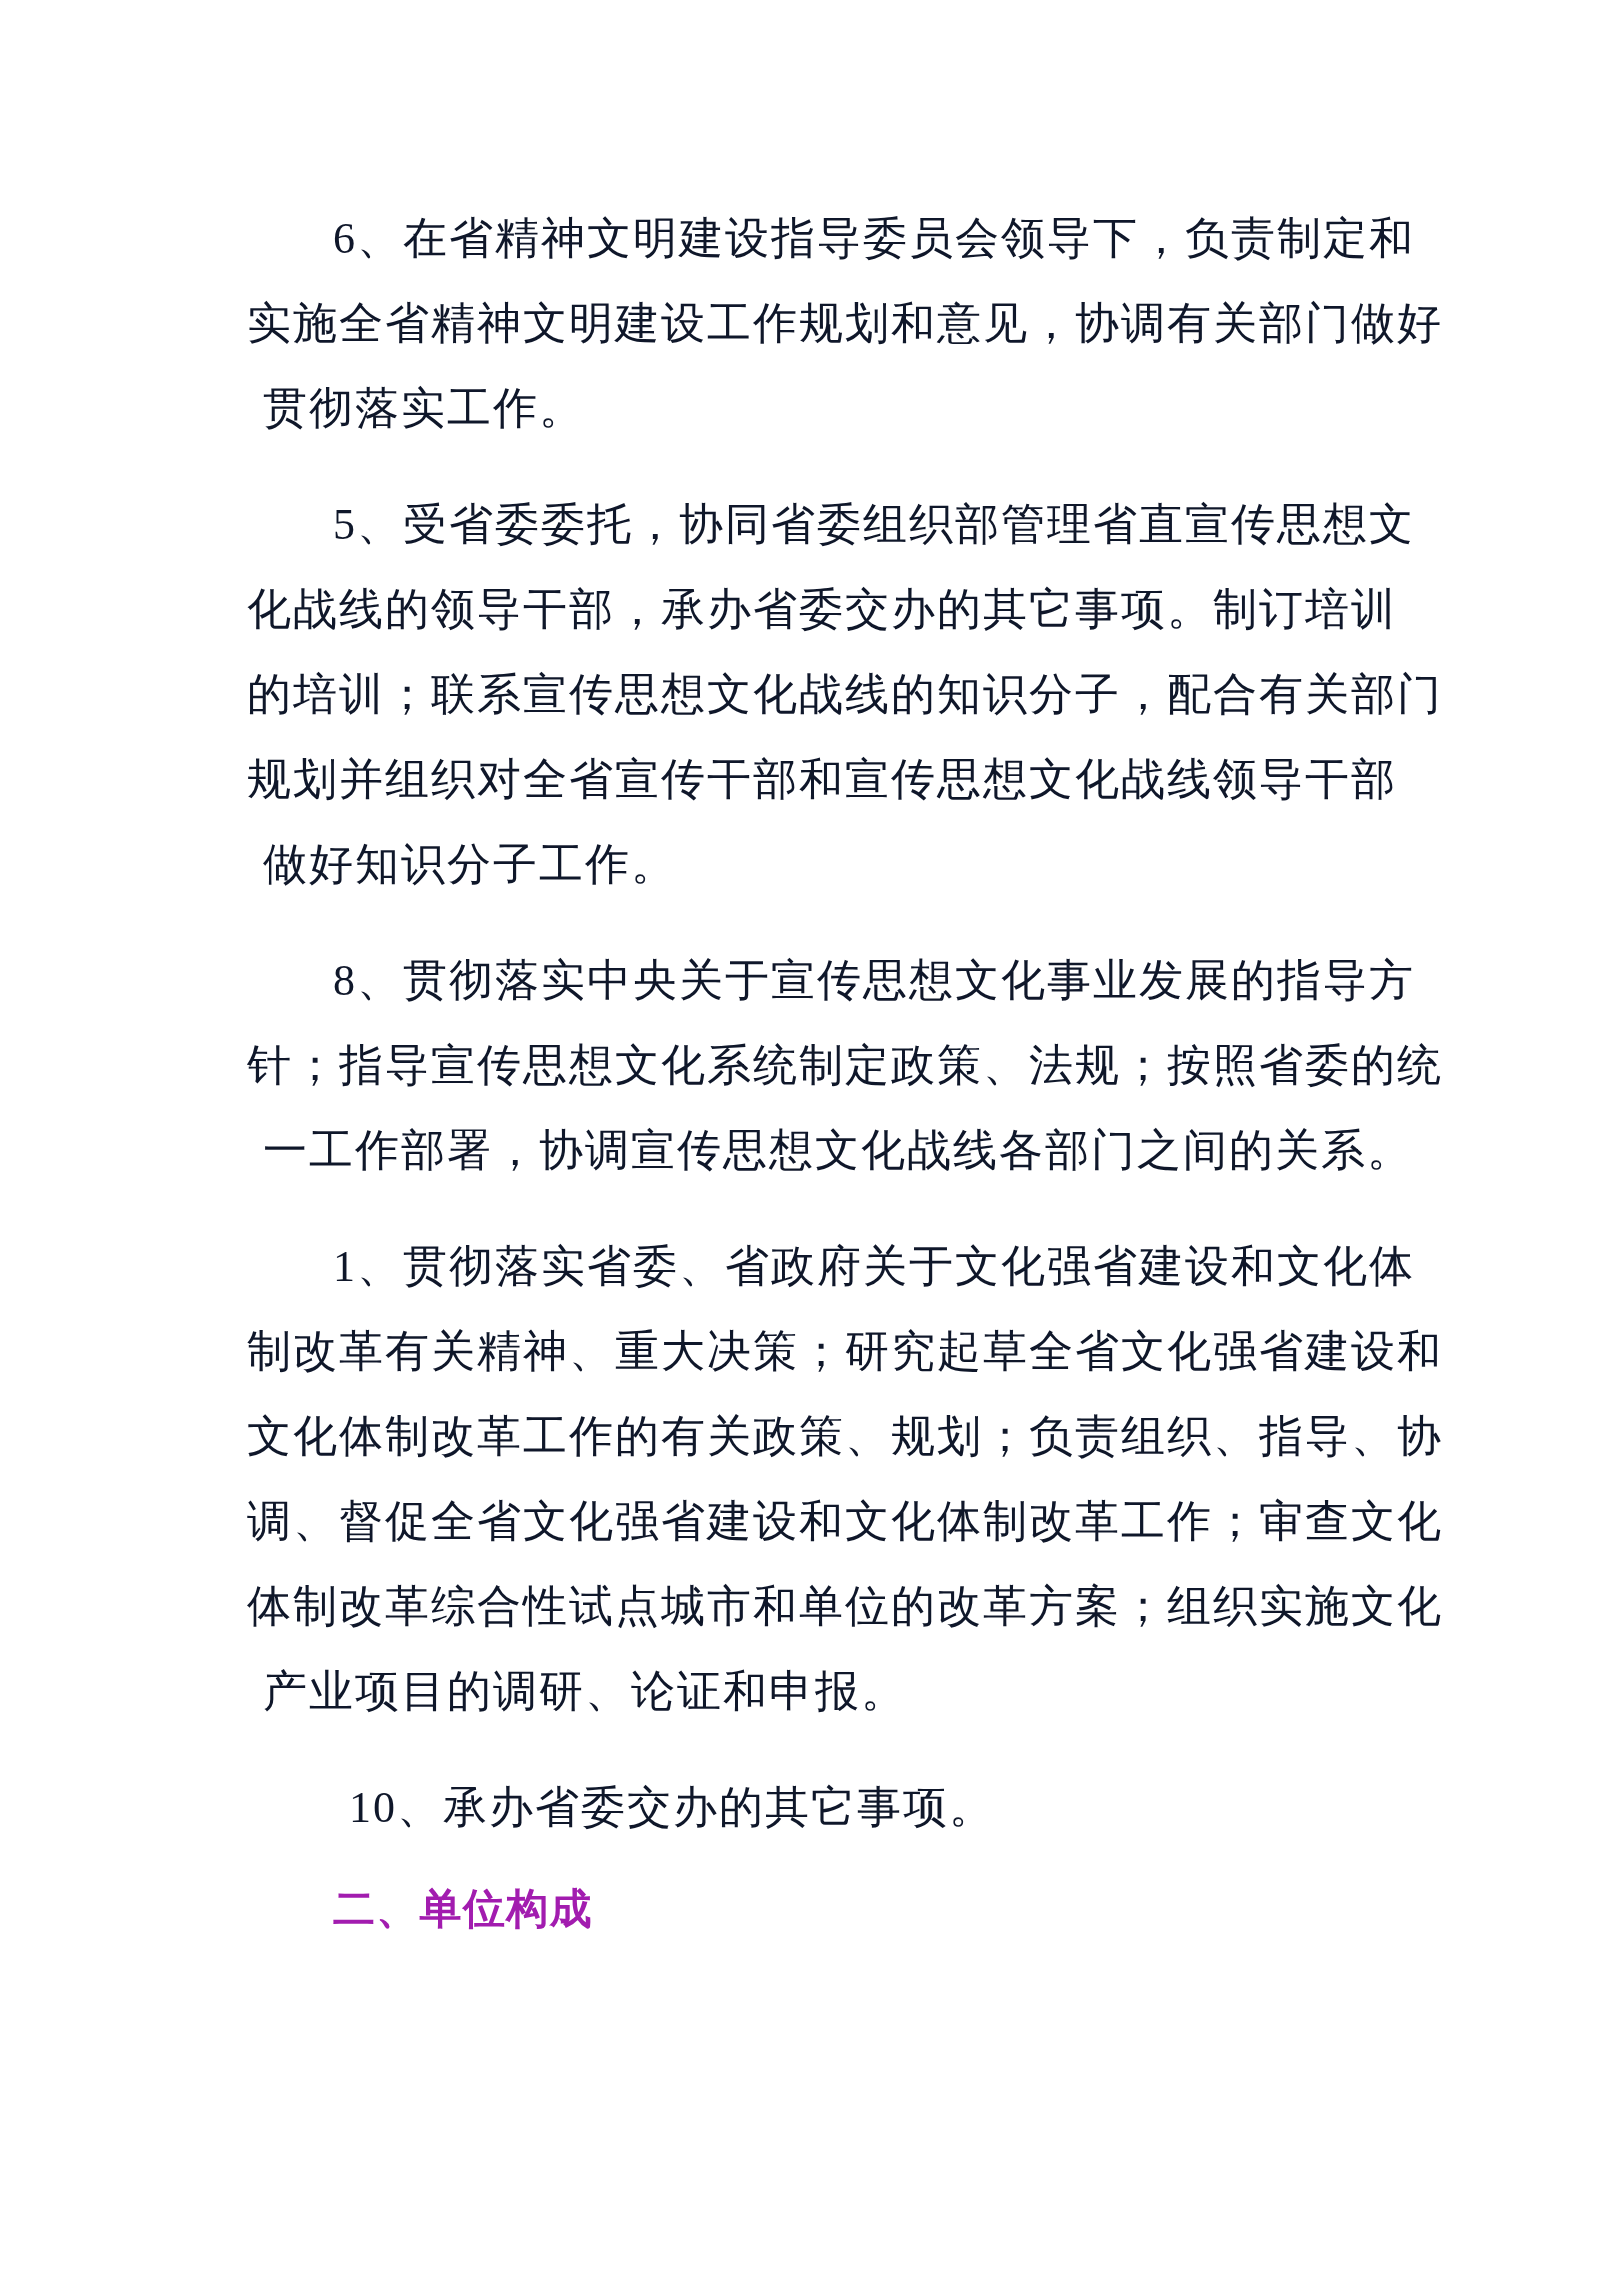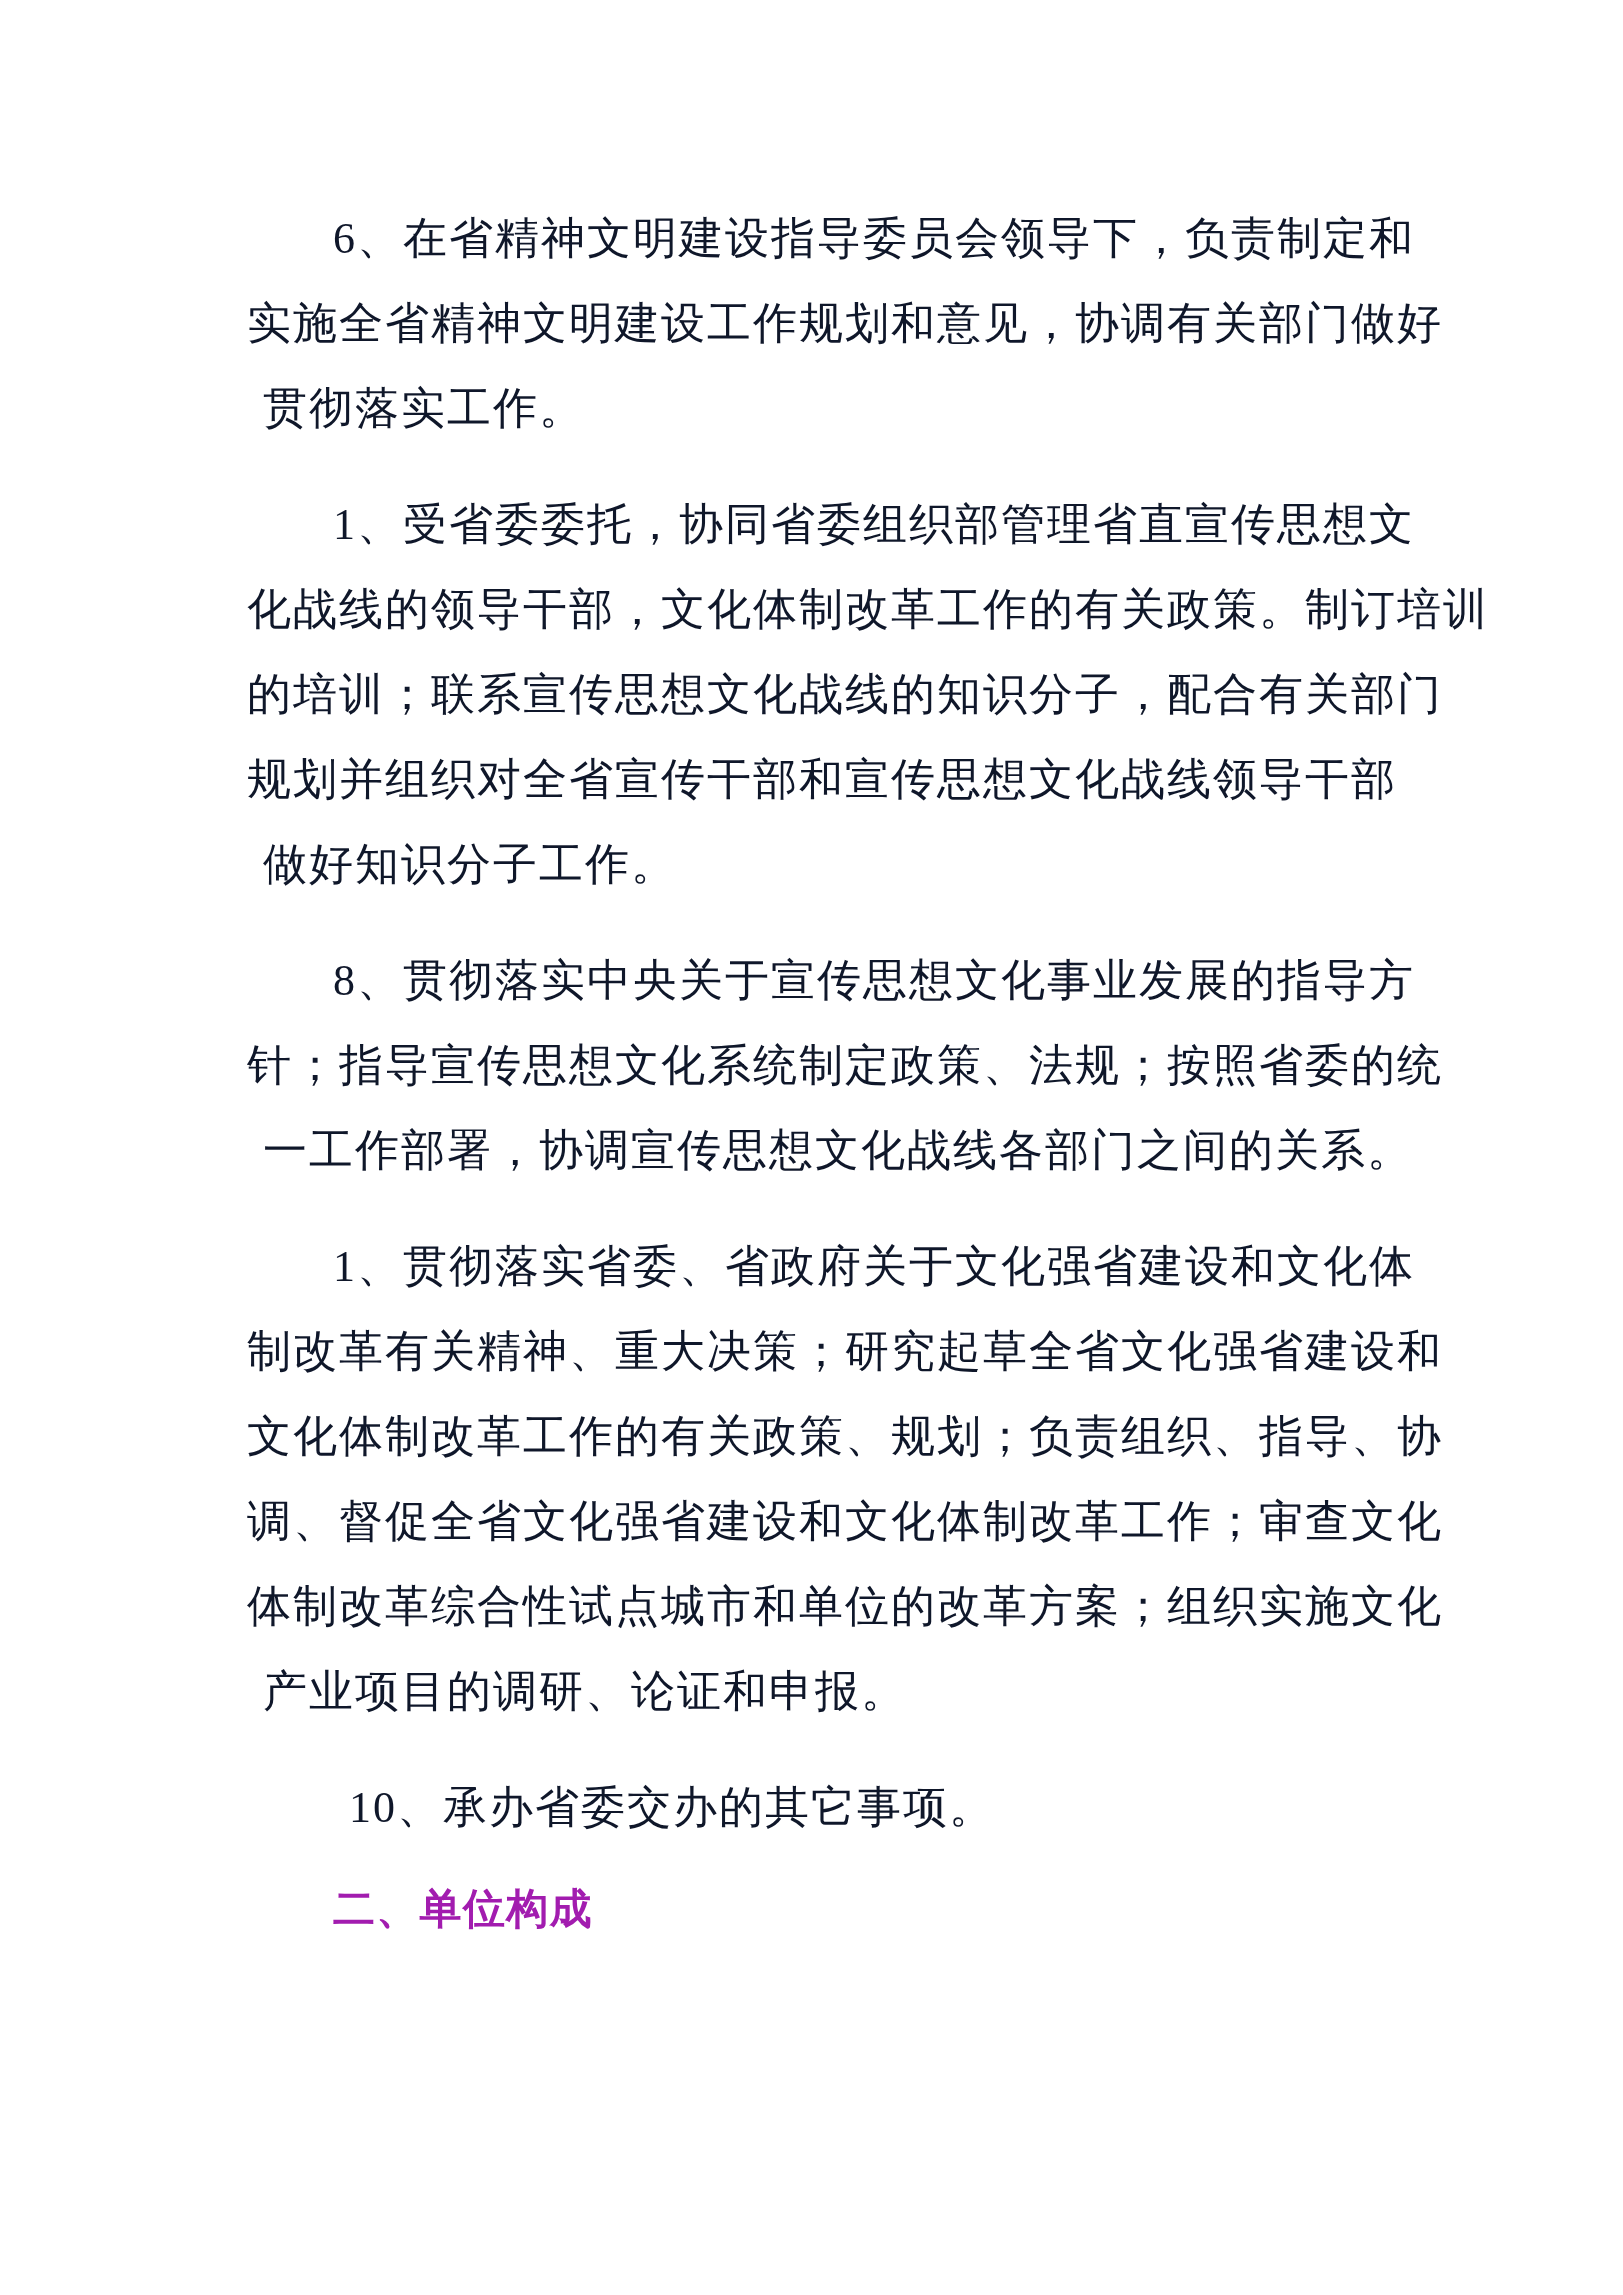--- a/index.html
+++ b/index.html
@@ -67,22 +67,22 @@
 <div class="page">
   <div class="content">
 
     <p class="para">
       <span class="line first">6、在省精神文明建设指导委员会领导下，负责制定和</span>
       <span class="line">实施全省精神文明建设工作规划和意见，协调有关部门做好</span>
       <span class="line last">贯彻落实工作。</span>
     </p>
 
     <p class="para">
-      <span class="line first">1、受省委委托，协同省委组织部管理省直宣传思想文</span>
-      <span class="line">化战线的领导干部，文化体制改革工作的有关政策。制订培训</span>
+      <span class="line first">5、受省委委托，协同省委组织部管理省直宣传思想文</span>
+      <span class="line">化战线的领导干部，承办省委交办的其它事项。制订培训</span>
       <span class="line">的培训；联系宣传思想文化战线的知识分子，配合有关部门</span>
       <span class="line">规划并组织对全省宣传干部和宣传思想文化战线领导干部</span>
       <span class="line last">做好知识分子工作。</span>
     </p>
 
     <p class="para">
       <span class="line first">8、贯彻落实中央关于宣传思想文化事业发展的指导方</span>
       <span class="line">针；指导宣传思想文化系统制定政策、法规；按照省委的统</span>
       <span class="line last">一工作部署，协调宣传思想文化战线各部门之间的关系。</span>
     </p>

